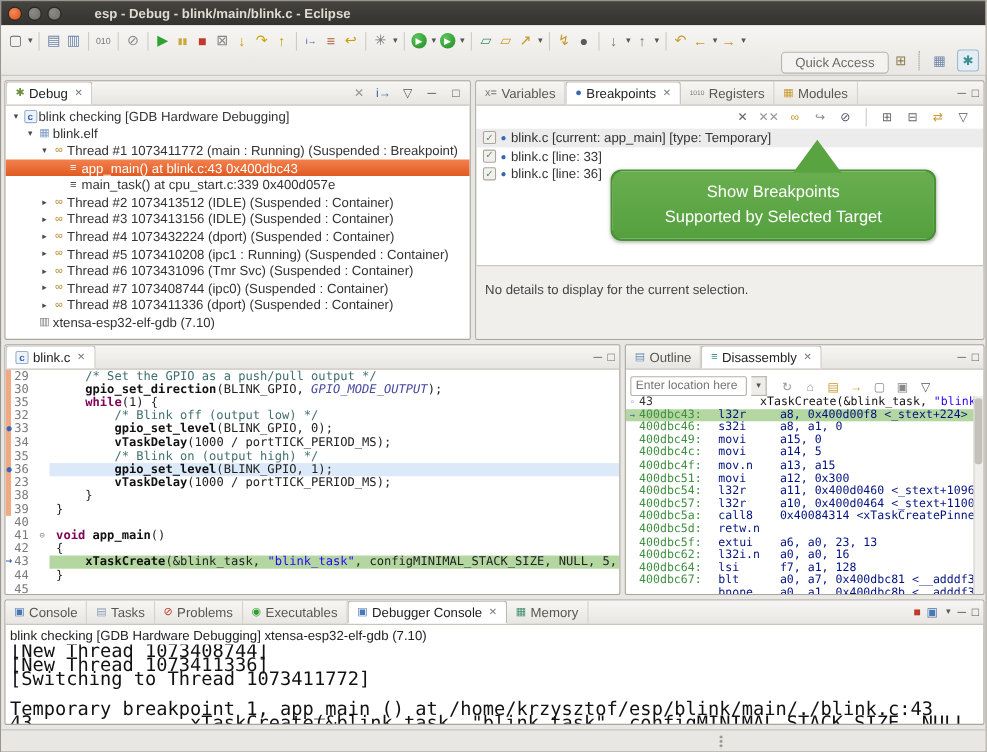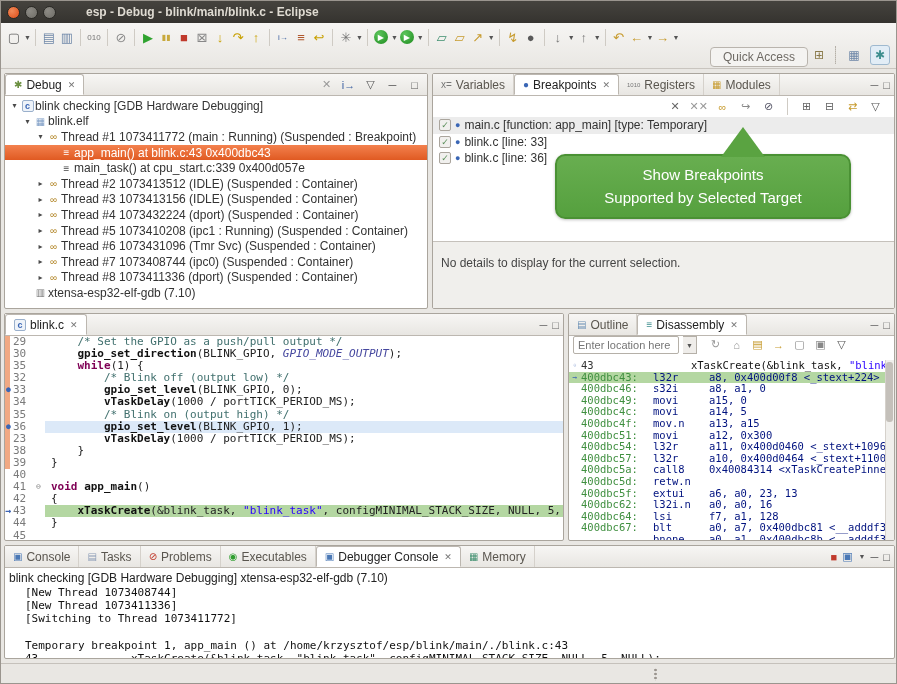--- a/index.html
+++ b/index.html
@@ -63,36 +63,36 @@
   .bpdot{position:absolute;left:1px;font-size:8px;color:#3a66b5;}
   .iparrow{position:absolute;left:0px;font-size:10px;color:#3c64b4;font-weight:bold;}
   .foldm{position:absolute;left:31px;font-size:8px;color:#888;}
   .code{position:relative;margin-left:46px;z-index:3;color:#222;}
   .sC{color:#41706e;}
   .sK{color:#7f0055;font-weight:bold;}
   .sF{color:#111;font-weight:bold;}
   .sM{color:#46489f;font-style:italic;}
   .sS{color:#2a00ff;}
   
-  .dtools{height:24px;display:flex;align-items:flex-start;gap:4px;padding:0 4px;background:#fff;}
+  .dtools{height:24px;display:flex;align-items:flex-end;gap:4px;padding:0 4px;background:#fff;}
   .loc{width:106px;height:18px;border:1px solid #b5b0a8;border-radius:2px;font-size:11px;color:#8a867f;padding:0 4px;font-family:"Liberation Sans",sans-serif;}
   .locdd{width:14px;height:18px;border:1px solid #b5b0a8;border-left:none;display:inline-flex;align-items:center;justify-content:center;font-size:7px;color:#555;background:#efedea;}
   .dis{position:relative;font-family:"DejaVu Sans Mono","Liberation Mono",monospace;font-size:10.5px;height:calc(100% - 46px);overflow:hidden;}
   .drow{position:relative;display:flex;height:11.6px;line-height:11.6px;white-space:pre;}
   .drow.hl{background:#b4d7a2;}
   .dmk{flex:0 0 12px;text-align:center;font-size:8px;color:#3c64b4;}
   .daddr{flex:0 0 72px;color:#3f8f3f;}
   .dmn{flex:0 0 56px;color:#00127f;}
   .dops{color:#00127f;}
   .dsrc{color:#111;}
   .dscroll{position:absolute;right:0;top:46px;bottom:0;width:9px;background:#f0efec;border-left:1px solid #d5d1cb;}
   .dthumb{position:absolute;right:1px;top:2px;width:7px;height:60px;background:#c4c0ba;border-radius:3px;}
   
   .constatus{font-size:12px;color:#222;padding:3px 4px 1px 4px;border-bottom:0;}
-  .conbody{font-family:"DejaVu Sans Mono","Liberation Mono",monospace;font-size:11px;line-height:13.2px;color:#111;padding:0 4px;white-space:pre;overflow:hidden;margin-left:16px;}
+  .conbody{font-family:"DejaVu Sans Mono","Liberation Mono",monospace;font-size:17px;line-height:13.2px;color:#111;padding:0 4px;white-space:pre;overflow:hidden;}
   
   .statusbar{position:relative;height:22px;background:#e9e7e3;border-top:1px solid #c5c1bb;}
   .grip{position:absolute;left:653px;top:4px;width:3px;height:13px;background:radial-gradient(circle,#9a958e 1px,transparent 1.6px);background-size:3px 4px;}
 </style>
 </head>
 <body>
 
 <div class="win">
   <div class="titlebar">
     <div class="winbtns">
@@ -370,21 +370,21 @@
             <span style="color: rgb(199, 155, 46);">⇄</span>
           </span>
           <span class="vti">
             <span style="color: rgb(85, 85, 85);">▽</span>
           </span>
         </div>
       <div class="bplist" id="bp-list">
           <div class="bprow hl">
             <span class="cbx">✓</span>
             <span class="bpic">●</span>
-            <span>main.c [function: app_main] [type: Temporary]</span>
+            <span>blink.c [current: app_main] [type: Temporary]</span>
           </div>
           <div class="bprow">
             <span class="cbx">✓</span>
             <span class="bpic">●</span>
             <span>blink.c [line: 33]</span>
           </div>
           <div class="bprow">
             <span class="cbx">✓</span>
             <span class="bpic">●</span>
             <span>blink.c [line: 36]</span>

